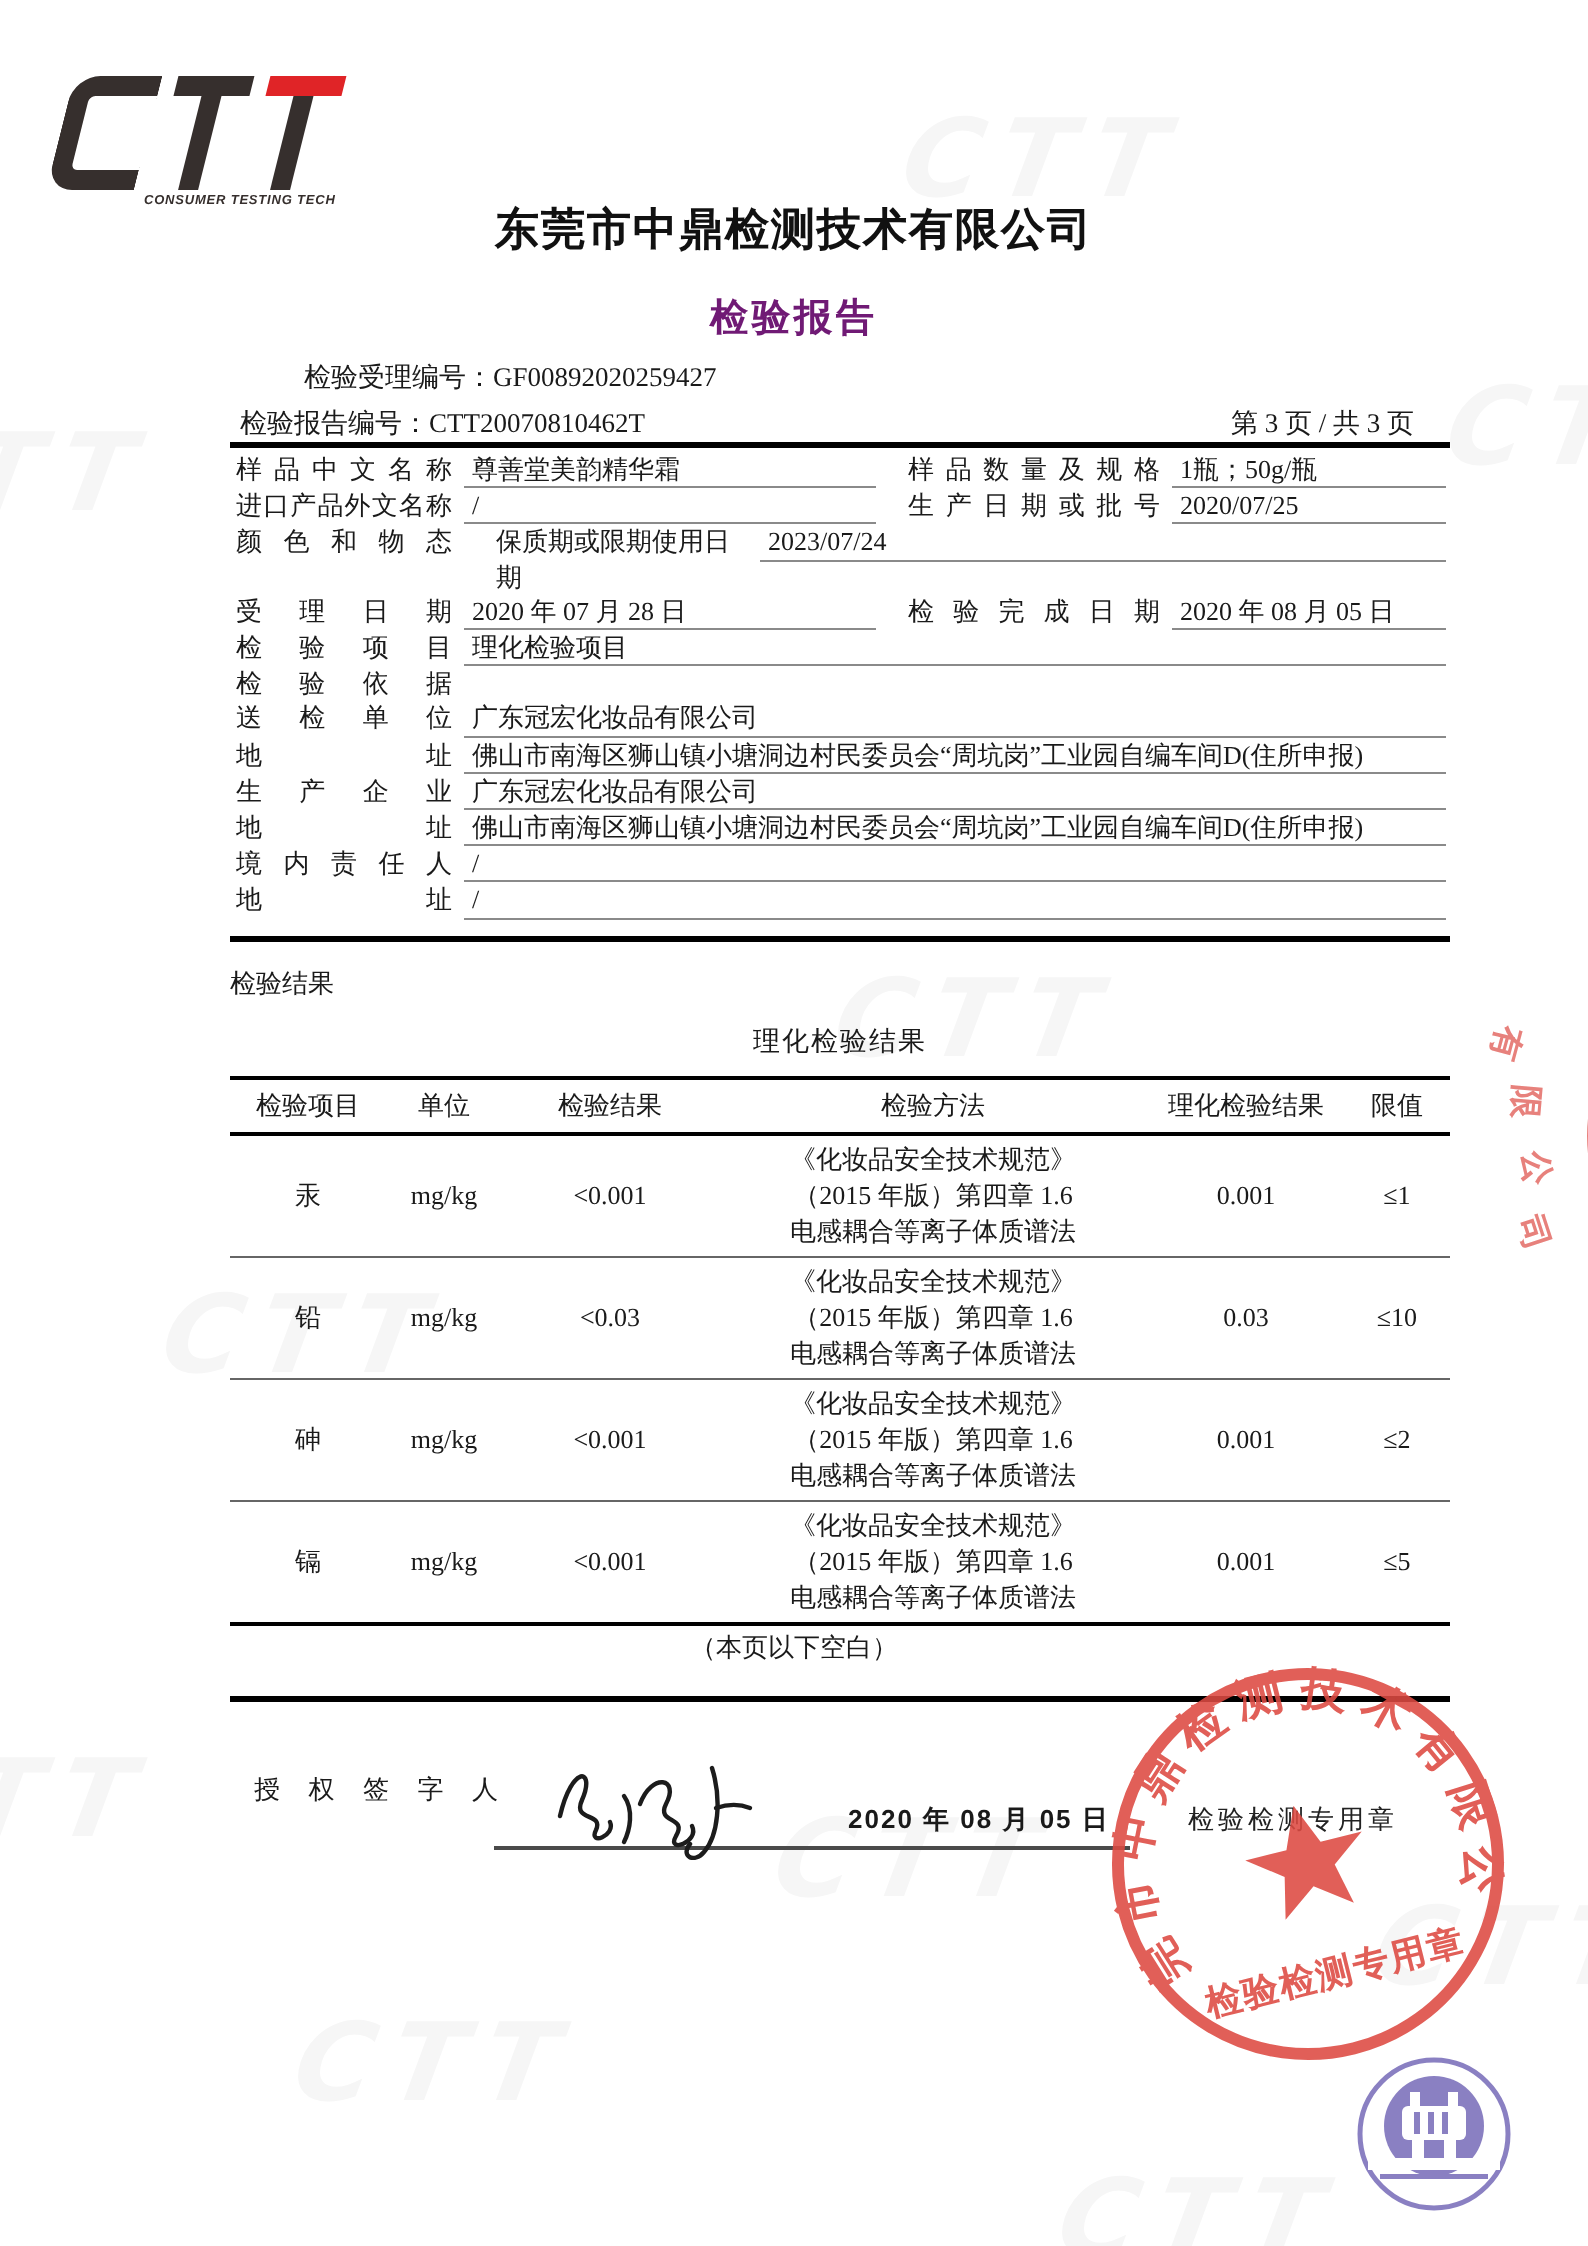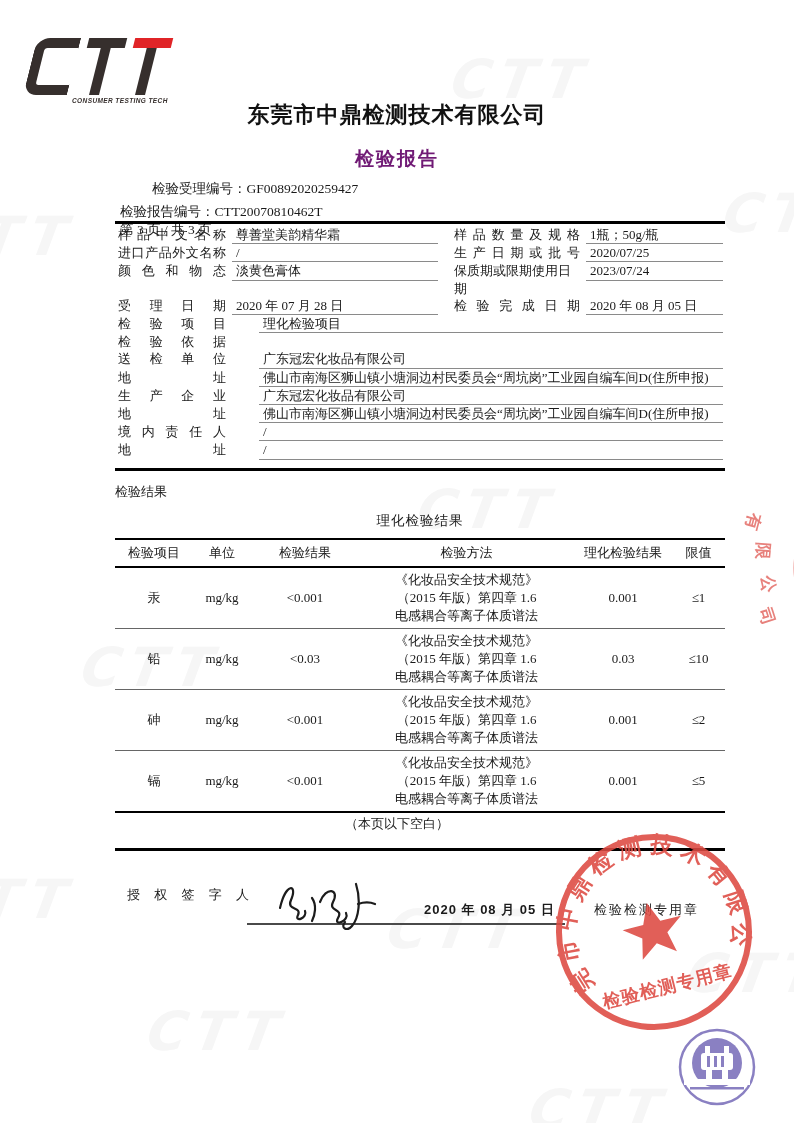--- a/index.html
+++ b/index.html
@@ -39,37 +39,37 @@
     font-family:"Liberation Sans","DejaVu Sans",sans-serif;
     font-weight:bold; font-size:22px; letter-spacing:1px; color:#111;
   }
   .doc-title{
     position:absolute; left:0; right:0; top:146px; text-align:center; z-index:1;
     font-family:"Liberation Sans","DejaVu Sans",sans-serif;
     font-weight:bold; font-size:19px; letter-spacing:2px; color:#701a75;
   }
   .meta-line{position:absolute; left:120px; width:605px; font-size:13.5px; z-index:1;}
   .m1{top:180px;margin-left:32px;}
-  .m2{top:203px; display:flex; justify-content:space-between; padding-right:18px; box-sizing:border-box;flex-direction:column;}
+  .m2{top:203px; display:flex; justify-content:space-between; padding-right:18px; box-sizing:border-box;}
   .rule{position:absolute; left:115px; width:610px; background:#000; z-index:1;}
   .r1{top:221px; height:3px;}
   .r2{top:468px; height:3px;}
   .r3{top:848px; height:3px;}
   
   #info-rows{position:absolute; left:118px; top:226px; width:605px; z-index:1;
     font-size:13px; line-height:17.2px;}
   .irow{display:flex; align-items:flex-start;}
   .ilabel{flex:none; padding-right:6px; box-sizing:border-box;}
   .ilabel.just{display:flex; justify-content:space-between;}
   .ilabel.lft,.ilabel.full{width:114px;}
   .ilabel.rgt{width:132px; margin-left:16px;}
   .ival{border-bottom:1px solid #8a8a8a; min-height:17px; padding-left:4px; box-sizing:border-box;}
   .ival.lft{width:206px;}
   .ival.rgt{flex:1;}
-  .ival.full{flex:1;margin-left:27px;}
+  .ival.full{flex:1;}
   
   .results{position:absolute; left:115px; top:470px; width:610px; z-index:1; font-size:13px;}
   .sec-label{margin-top:13px;}
   .tbl-title{margin-top:11px; text-align:center; font-size:13.5px; letter-spacing:1px;}
   .rtable{margin-top:8px; border-top:2.5px solid #000; border-bottom:2.5px solid #000;}
   .rt-head{display:flex; border-bottom:2px solid #000; padding:4px 0;}
   .rt-head>div{text-align:center; font-size:13px;}
   .trow{display:flex; align-items:center; padding:3px 0;}
   .trow + .trow{border-top:1px solid #666;}
   .trow>div{text-align:center; line-height:18px;}
@@ -178,21 +178,20 @@
         <div class="ival rgt">2020/07/25</div>
       </div>
       <div class="irow">
         <div class="ilabel lft just">
           <span>颜</span>
           <span>色</span>
           <span>和</span>
           <span>物</span>
           <span>态</span>
         </div>
-        <div class="ival lft">淡黄色膏体</div>
         <div class="ilabel rgt">保质期或限期使用日期</div>
         <div class="ival rgt">2023/07/24</div>
       </div>
       <div class="irow">
         <div class="ilabel lft just">
           <span>受</span>
           <span>理</span>
           <span>日</span>
           <span>期</span>
         </div>

